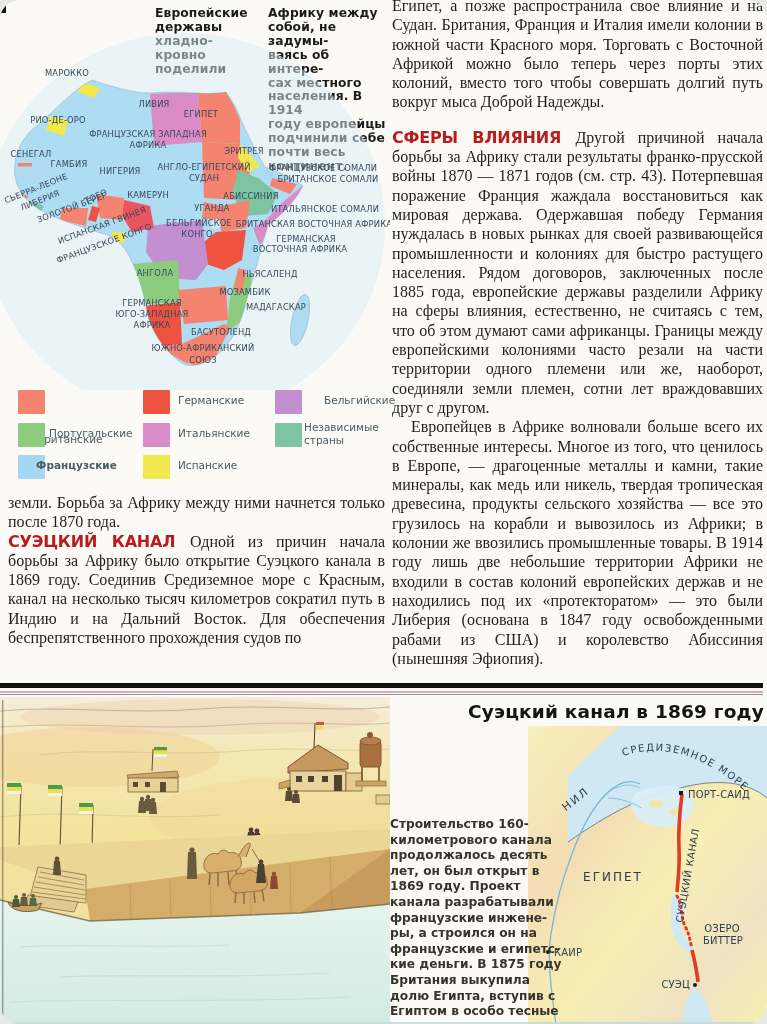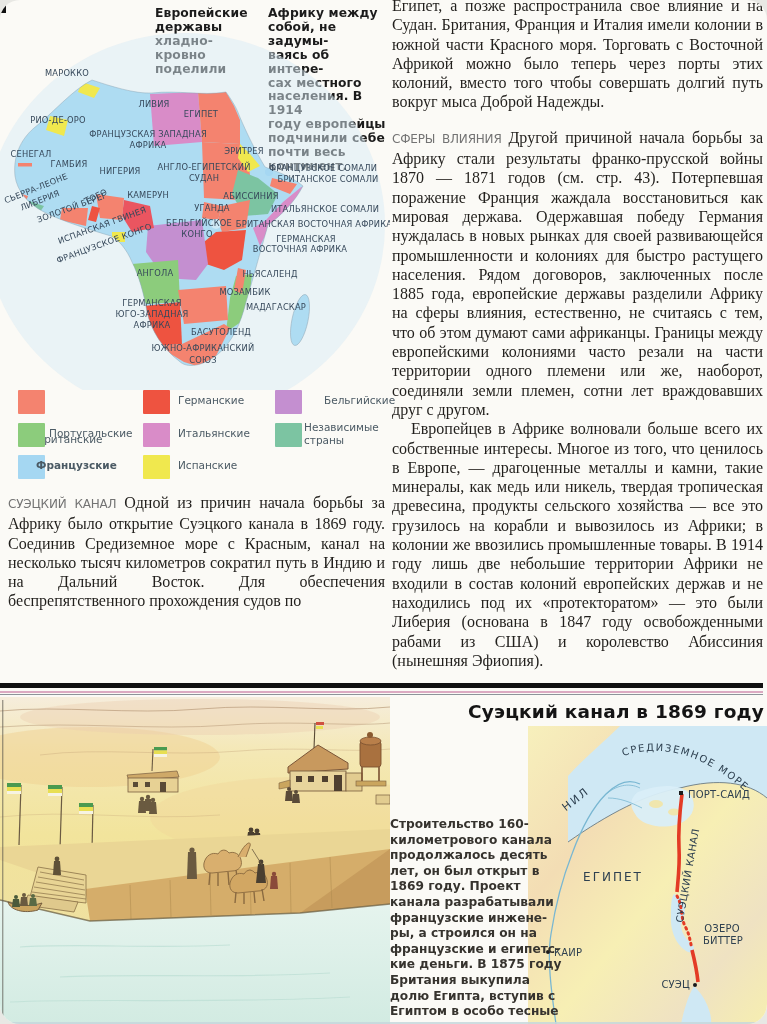--- a/index.html
+++ b/index.html
@@ -10,22 +10,22 @@
   .intro{font-family:"DejaVu Sans",sans-serif;font-weight:bold;font-size:12.3px;line-height:13.9px;
          color:#1b1b1b;white-space:pre-line;letter-spacing:.1px;}
   
   .lg-swatch{position:absolute;width:27px;height:24px;border-radius:1px;}
   .lg-label{position:absolute;font-family:"DejaVu Sans",sans-serif;font-size:10.5px;line-height:12.5px;
             color:#4b5a64;width:88px;}
   
   .col{position:absolute;color:#211f1c;}
   .para{margin:0;text-align:justify;font-family:"Liberation Serif",serif;
         font-size:16px;line-height:19.3px;}
-  .para b.runin{font-family:"DejaVu Sans",sans-serif;font-weight:normal;font-size:12px;
-                letter-spacing:-.2px;color:#737373;}
+  .para b.runin{font-family:"DejaVu Sans",sans-serif;font-weight:bold;font-size:16px;
+                letter-spacing:-.2px;color:#b91c1c;}
   .indent{text-indent:19px;}
   
   .divider{position:absolute;left:0;top:683px;width:763px;}
   .divider .bar{height:5px;background:#101010;}
   .divider .pink{height:2px;background:#dcaac2;margin-top:3px;}
   .divider .gray{height:1px;background:#8d949a;margin-top:1px;}
   
   .bottom-title{position:absolute;top:701px;right:3px;font-family:"DejaVu Sans",sans-serif;
                 font-weight:bold;font-size:18.5px;color:#141414;letter-spacing:.2px;}
   .bottom-caption{position:absolute;left:390px;top:817px;width:178px;
@@ -158,20 +158,21 @@
       <div class="lg-label" style="left: 178px; top: 427px;">Итальянские</div>
       <div class="lg-swatch" style="left: 275px; top: 423px; background: rgb(124, 196, 162);"></div>
       <div class="lg-label" style="left: 304px; top: 421px;">Независимые страны</div>
       <div class="lg-swatch" style="left: 18px; top: 455px; background: rgb(165, 215, 242);"></div>
       <div class="lg-label" style="left: 36px; top: 459px; font-weight: bold;">Французские</div>
       <div class="lg-swatch" style="left: 143px; top: 455px; background: rgb(240, 232, 78);"></div>
       <div class="lg-label" style="left: 178px; top: 459px;">Испанские</div>
     </div>
 
   <div class="col" id="col-left" style="left:8px;top:493px;width:377px;">
+      <p class="para" style="margin-top: 0px;">земли. Борьба за Африку между ними начнется только после 1870 года.</p>
       <p class="para" style=""><b class="runin">СУЭЦКИЙ КАНАЛ </b>Одной из причин начала борьбы за Африку было открытие Суэцкого канала в 1869 году. Соединив Средиземное море с Красным, канал на несколько тысяч километров сократил путь в Индию и на Дальний Восток. Для обеспечения беспрепятственного прохождения судов по</p>
     </div>
   <div class="col" id="col-right" style="left:392px;top:-4px;width:371px;">
       <p class="para" style="margin-top: 0px;">Египет, а позже распространила свое влияние и на Судан. Британия, Франция и Италия имели колонии в южной части Красного моря. Торговать с Восточной Африкой можно было теперь через порты этих колоний, вместо того чтобы совершать долгий путь вокруг мыса Доброй Надежды.</p>
       <p class="para" style="margin-top: 16px;"><b class="runin">СФЕРЫ ВЛИЯНИЯ </b>Другой причиной начала борьбы за Африку стали результаты франко-прусской войны 1870 — 1871 годов (см. стр. 43). Потерпевшая поражение Франция жаждала восстановиться как мировая держава. Одержавшая победу Германия нуждалась в новых рынках для своей развивающейся промышленности и колониях для быстро растущего населения. Рядом договоров, заключенных после 1885 года, европейские державы разделили Африку на сферы влияния, естественно, не считаясь с тем, что об этом думают сами африканцы. Границы между европейскими колониями часто резали на части территории одного племени или же, наоборот, соединяли земли племен, сотни лет враждовавших друг с другом.</p>
       <p class="para indent" style="margin-top: 0px;">Европейцев в Африке волновали больше всего их собственные интересы. Многое из того, что ценилось в Европе, — драгоценные металлы и камни, такие минералы, как медь или никель, твердая тропическая древесина, продукты сельского хозяйства — все это грузилось на корабли и вывозилось из Африки; в колонии же ввозились промышленные товары. В 1914 году лишь две небольшие территории Африки не входили в состав колоний европейских держав и не находились под их «протекторатом» — это были Либерия (основана в 1847 году освобожденными рабами из США) и королевство Абиссиния (нынешняя Эфиопия).</p>
     </div>
 
   <div class="divider">
     <div class="bar"></div>

